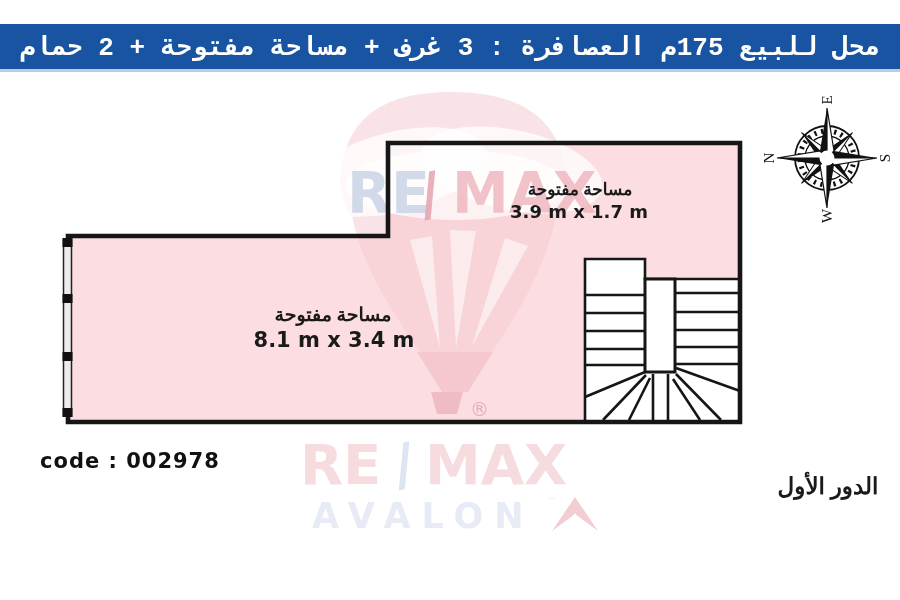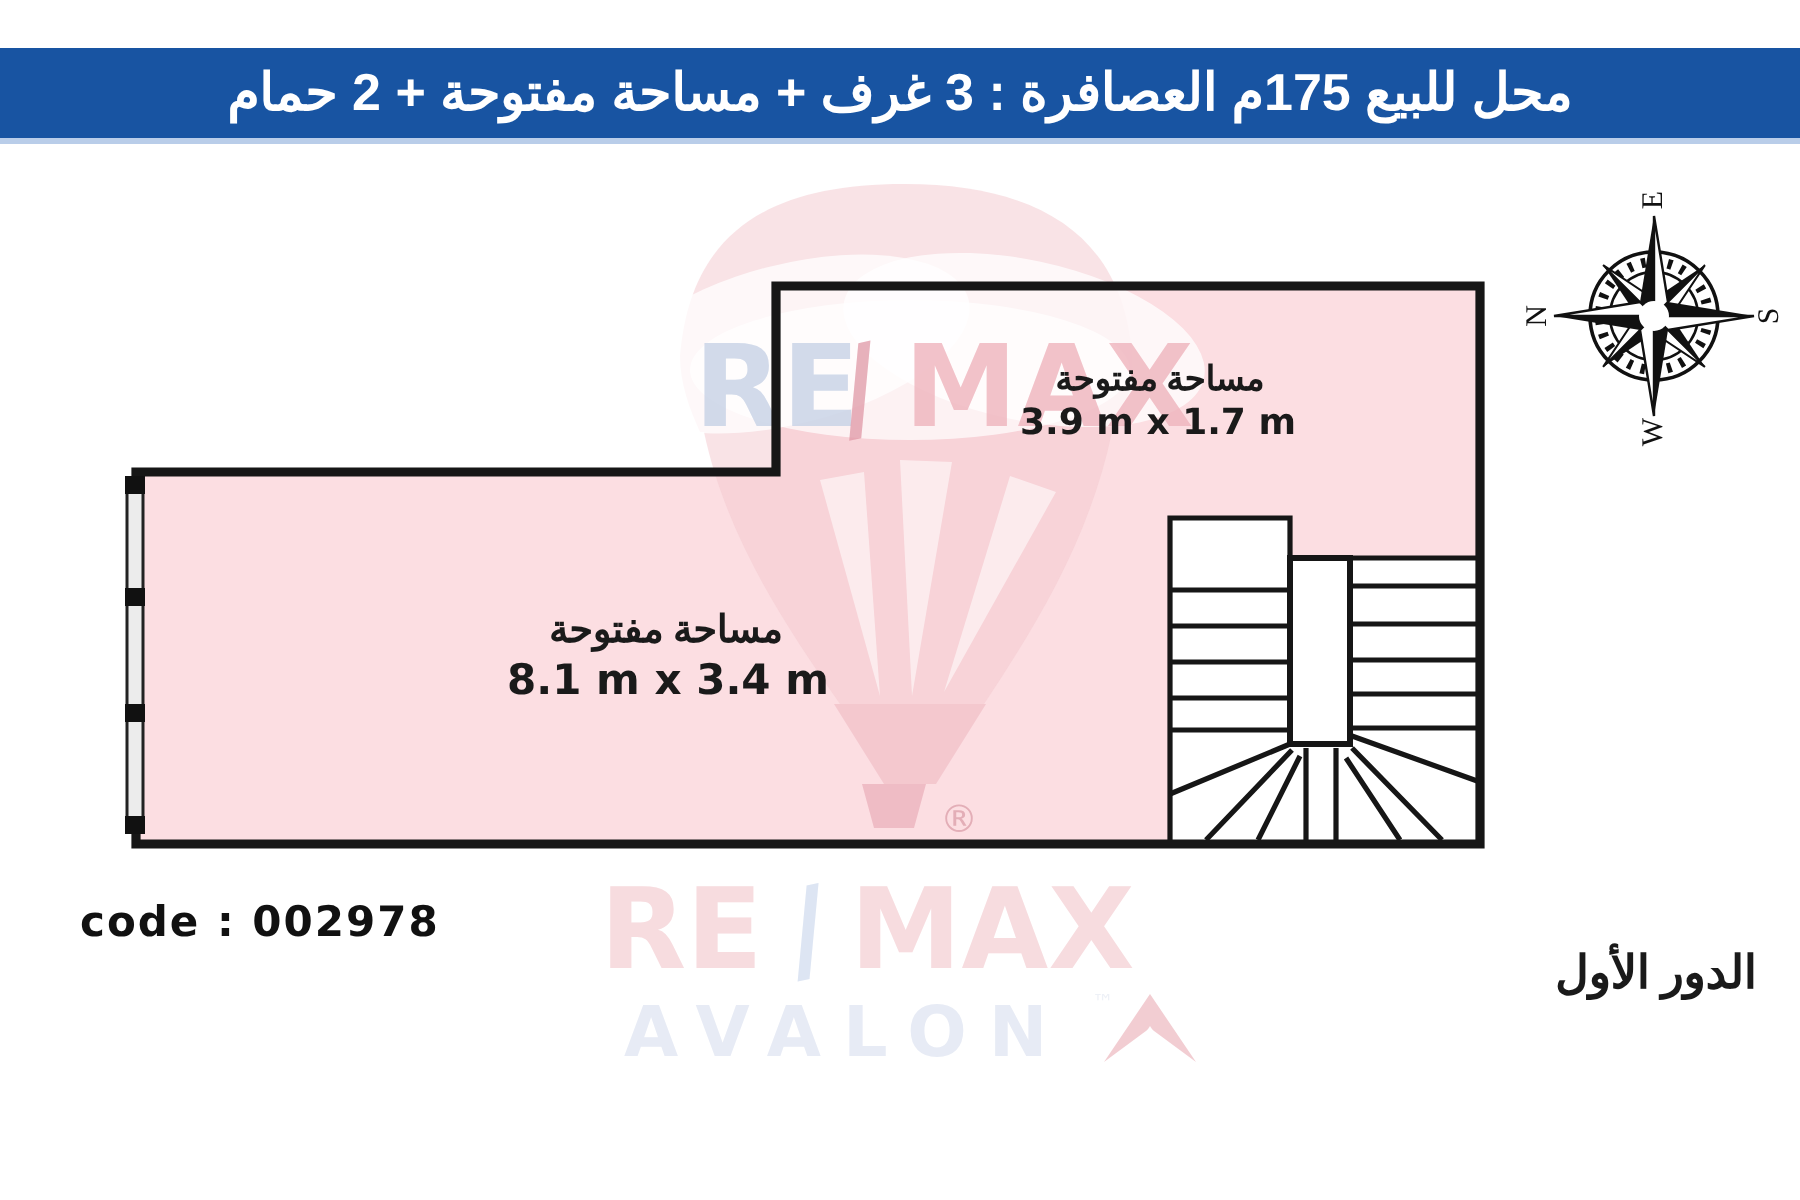--- a/index.html
+++ b/index.html
@@ -8,21 +8,21 @@
     background:#ffffff;
     font-family:"Liberation Sans", sans-serif;
   }
   .banner {
     position:absolute; left:0; top:24px; width:900px; height:45px;
     background:#1854a2; border-bottom:3px solid #b9cde9;
     display:flex; align-items:center; justify-content:center;
   }
   .banner-text {
     color:#ffffff; font-weight:bold; font-size:26px;
-    font-family:Liberation Sans, sans-serif; direction:rtl; white-space:nowrap;
+    font-family:Liberation Mono, monospace; direction:rtl; white-space:nowrap;
   }
   svg.layer { position:absolute; left:0; top:0; }
   .lbl {
     position:absolute; transform:translateX(-50%);
     font-weight:bold; color:#1a1a1a; white-space:nowrap; text-align:center;
   }
   .ar { font-family:Liberation Serif, serif; direction:rtl; }
   .lat { font-family:"DejaVu Sans", sans-serif; }
   #upper-area-label { left:580px; top:179px; font-size:17px; }
   #upper-area-size  { left:579px; top:201px; font-size:18px; }

